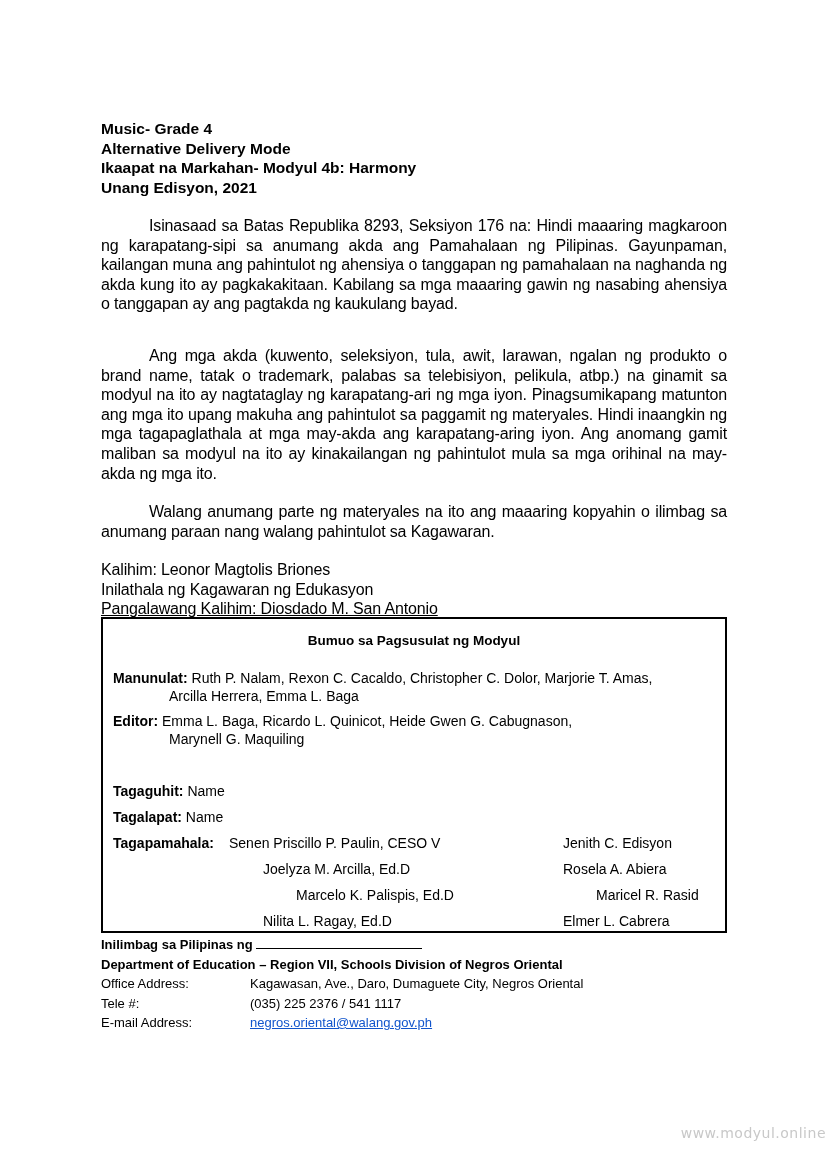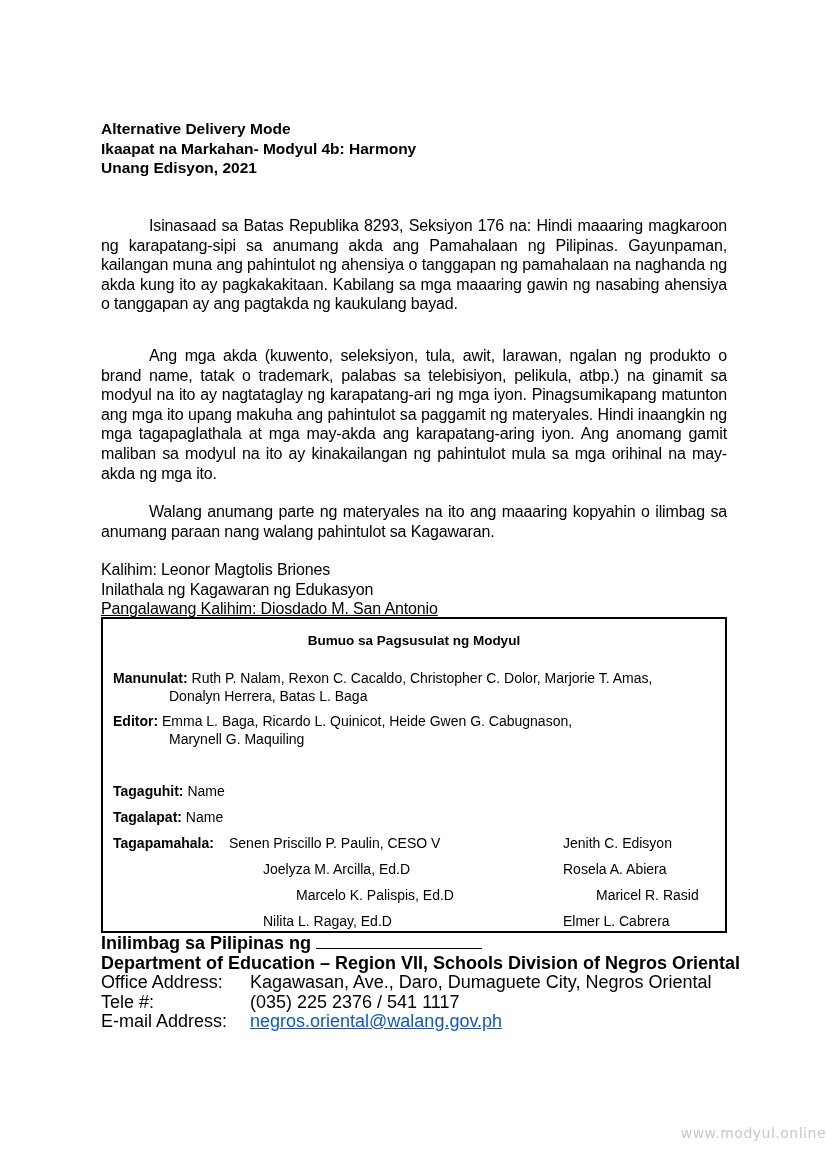--- a/index.html
+++ b/index.html
@@ -25,55 +25,56 @@
   .r-man { top: 50px; }
   .r-ed { top: 93px; }
   .r-tsr { top: 137px; }
   .r-tgh { top: 163px; }
   .r-tlp { top: 189px; text-align: center; }
   .mgr { position: absolute; font-size: 14px; line-height: 18px; white-space: nowrap; }
   .mgr-label { left: 10px; }
   .col2 { left: 160px; }
   .col3 { left: 460px; }
   .m0 { top: 215px; } .m1 { top: 241px; } .m2 { top: 267px; margin-left: 33px; } .m3 { top: 293px; }
-  .footer { position: absolute; top: 815px; left: 0; width: 640px; font-size: 18px; line-height: 19.5px; }
+  .footer { position: absolute; top: 815px; left: 0; width: 640px; font-size: 13px; line-height: 19.5px; }
   .footer .b { font-weight: bold; white-space: nowrap; }
   .footer .blank { display: inline-block; width: 166px; border-bottom: 1.5px solid #000; height: 14px; vertical-align: baseline; }
   .addr-row { display: flex; white-space: nowrap; }
   .addr-label { width: 149px; }
   .email { color: #1155cc; text-decoration: underline; }
   .watermark { position: absolute; top: 1125px; left: 0; width: 826px; text-align: right;
                font-family: "DejaVu Sans", sans-serif; font-size: 14px; color: #c8c8c8; letter-spacing: 0.5px; }
 </style>
 </head>
 <body>
 
 <div class="page">
   <div class="title-block">
+    <div>Music- Grade 4</div>
     <div>Alternative Delivery Mode</div>
     <div>Ikaapat na Markahan- Modyul 4b: Harmony</div>
     <div>Unang Edisyon, 2021</div>
   </div>
 
   <p class="para p1">Isinasaad sa Batas Republika 8293, Seksiyon 176 na: Hindi maaaring magkaroon ng karapatang-sipi sa anumang akda ang Pamahalaan ng Pilipinas. Gayunpaman, kailangan muna ang pahintulot ng ahensiya o tanggapan ng pamahalaan na naghanda ng akda kung ito ay pagkakakitaan. Kabilang sa mga maaaring gawin ng nasabing ahensiya o tanggapan ay ang pagtakda ng kaukulang bayad.</p>
   <p class="para p2">Ang mga akda (kuwento, seleksiyon, tula, awit, larawan, ngalan ng produkto o brand name, tatak o trademark, palabas sa telebisiyon, pelikula, atbp.) na ginamit sa modyul na ito ay nagtataglay ng karapatang-ari ng mga iyon. Pinagsumikapang matunton ang mga ito upang makuha ang pahintulot sa paggamit ng materyales. Hindi inaangkin ng mga tagapaglathala at mga may-akda ang karapatang-aring iyon. Ang anomang gamit maliban sa modyul na ito ay kinakailangan ng pahintulot mula sa mga orihinal na may-akda ng mga ito.</p>
   <p class="para p3">Walang anumang parte ng materyales na ito ang maaaring kopyahin o ilimbag sa anumang paraan nang walang pahintulot sa Kagawaran.</p>
 
   <div class="pub">
     <div>Kalihim: Leonor Magtolis Briones</div>
     <div>Inilathala ng Kagawaran ng Edukasyon</div>
     <div class="u">Pangalawang Kalihim: Diosdado M. San Antonio</div>
   </div>
 
   <div class="box">
     <div class="box-title">Bumuo sa Pagsusulat ng Modyul</div>
 
     <div class="row r-man">
       <div><b>Manunulat:</b><span> Ruth P. Nalam, Rexon C. Cacaldo, Christopher C. Dolor, Marjorie T. Amas,</span></div>
-      <div class="indent">Donalyn Herrera, Batas L. Baga</div>
+      <div class="indent">Arcilla Herrera, Emma L. Baga</div>
     </div>
 
     <div class="row r-ed">
       <div><b>Editor:</b><span> Emma L. Baga, Ricardo L. Quinicot, Heide Gwen G. Cabugnason,</span></div>
       <div class="indent">Marynell G. Maquiling</div>
     </div>
 
 
     <div class="row r-tgh">
       <b>Tagaguhit:</b><span> Name</span>

